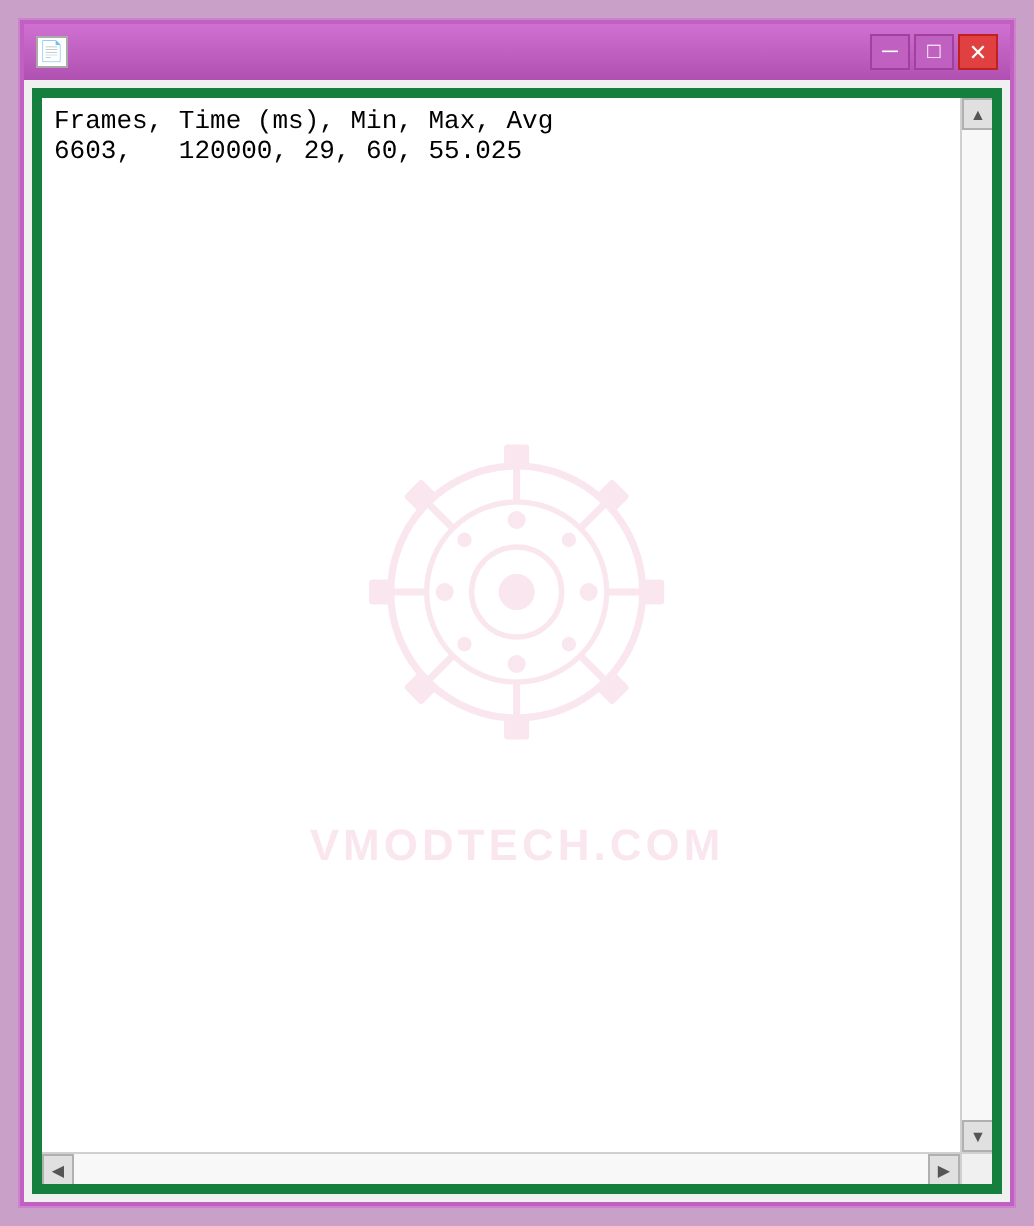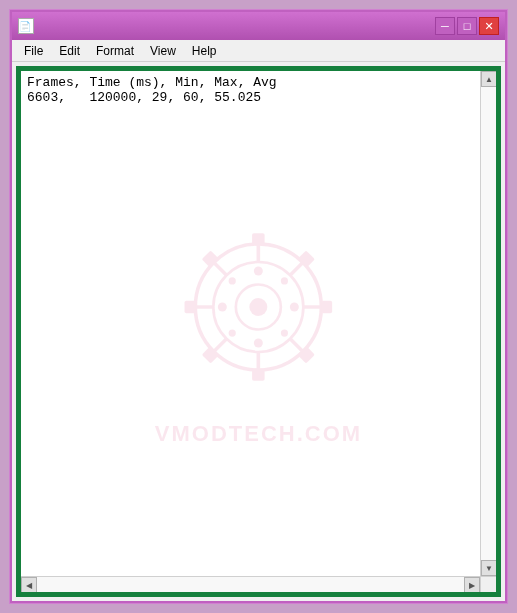--- a/index.html
+++ b/index.html
@@ -191,27 +191,20 @@
     <div class="title-bar-left">
       <div class="window-icon">📄</div>
     </div>
     <div class="title-buttons">
       <button class="title-btn minimize">─</button>
       <button class="title-btn maximize">□</button>
       <button class="title-btn close">✕</button>
     </div>
   </div>
 
-  <div class="menu-bar">
-    <div class="menu-item">File</div>
-    <div class="menu-item">Edit</div>
-    <div class="menu-item">Format</div>
-    <div class="menu-item">View</div>
-    <div class="menu-item">Help</div>
-  </div>
 
   <div class="content-area">
     <div class="text-content"><span>Frames, Time (ms), Min, Max, Avg</span>
 <span>6603,   120000, 29, 60, 55.025</span></div>
 
     <div class="watermark">
       <svg viewBox="0 0 200 200" xmlns="http://www.w3.org/2000/svg">
 
         <circle cx="100" cy="100" r="70" fill="none" stroke="#e06090" stroke-width="4"></circle>
         <circle cx="100" cy="100" r="50" fill="none" stroke="#e06090" stroke-width="3"></circle>

